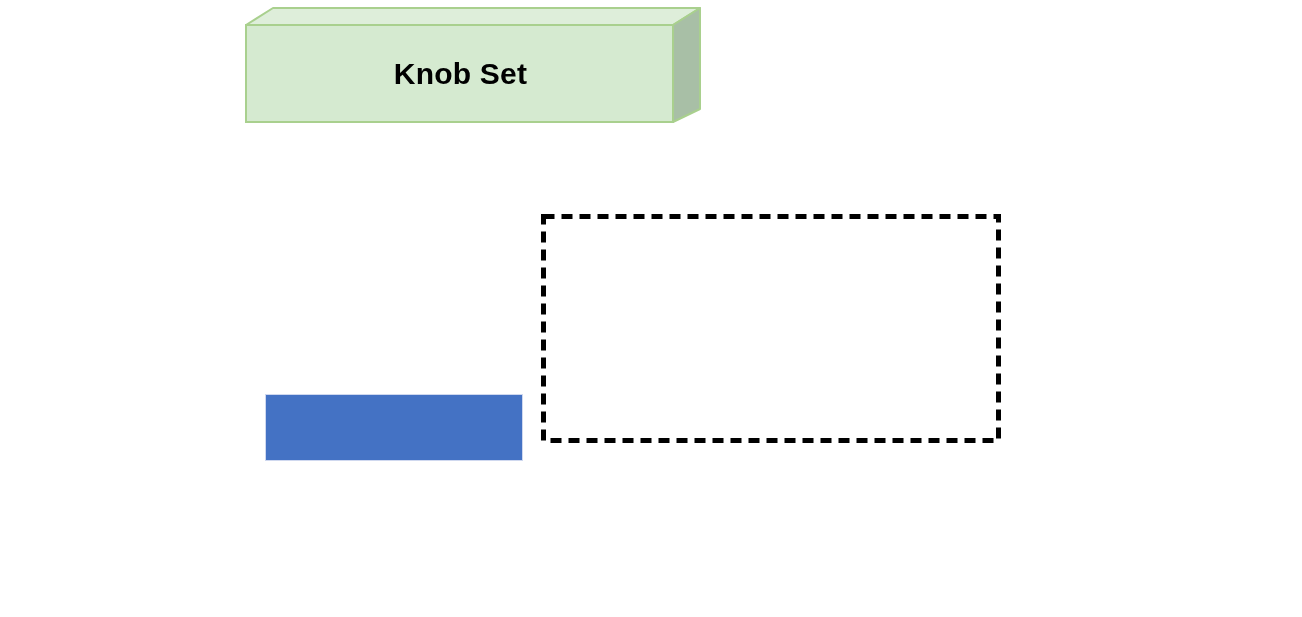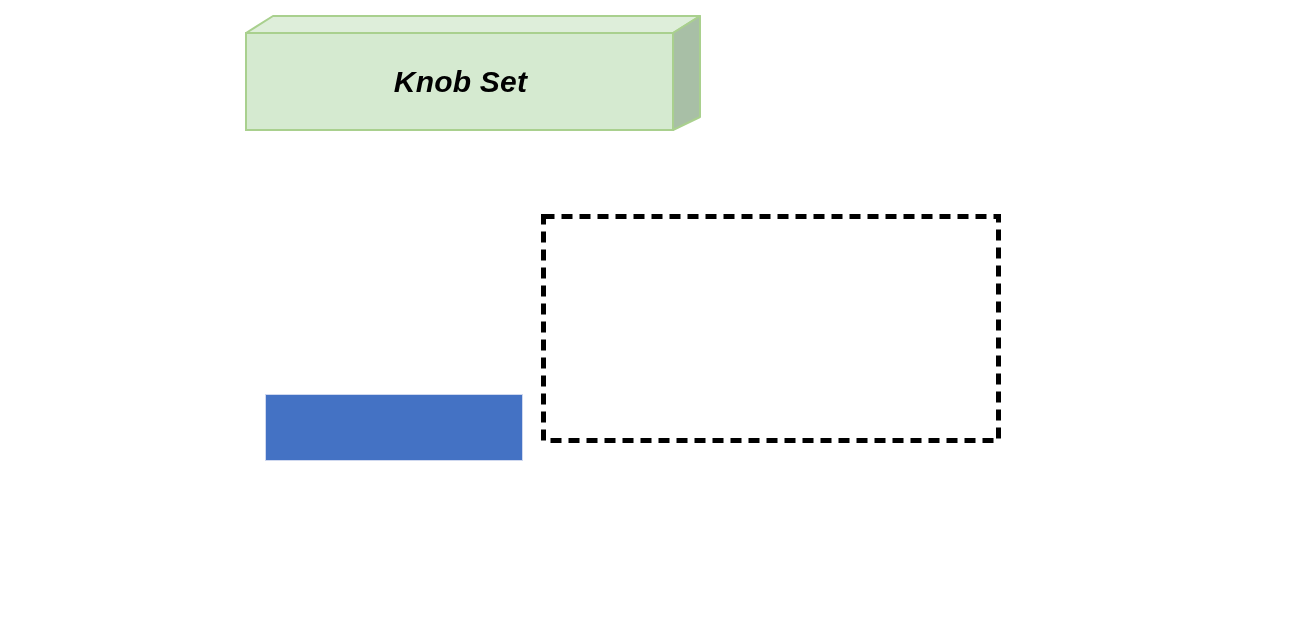--- a/index.html
+++ b/index.html
@@ -16,24 +16,23 @@
     width: 1302px;
     height: 617px;
     background: #ffffff;
     overflow: hidden;
   }
 
   
   .box3d {
     position: absolute;
     left: 244px;
-    top: 14px;
+    top: 6px;
     width: 458px;
     height: 120px;
-    font-style: italic;
   }
   .box3d svg {
     display: block;
     width: 100%;
     height: 100%;
     overflow: visible;
   }
   .box3d-label {
     position: absolute;
     left: 2px;

